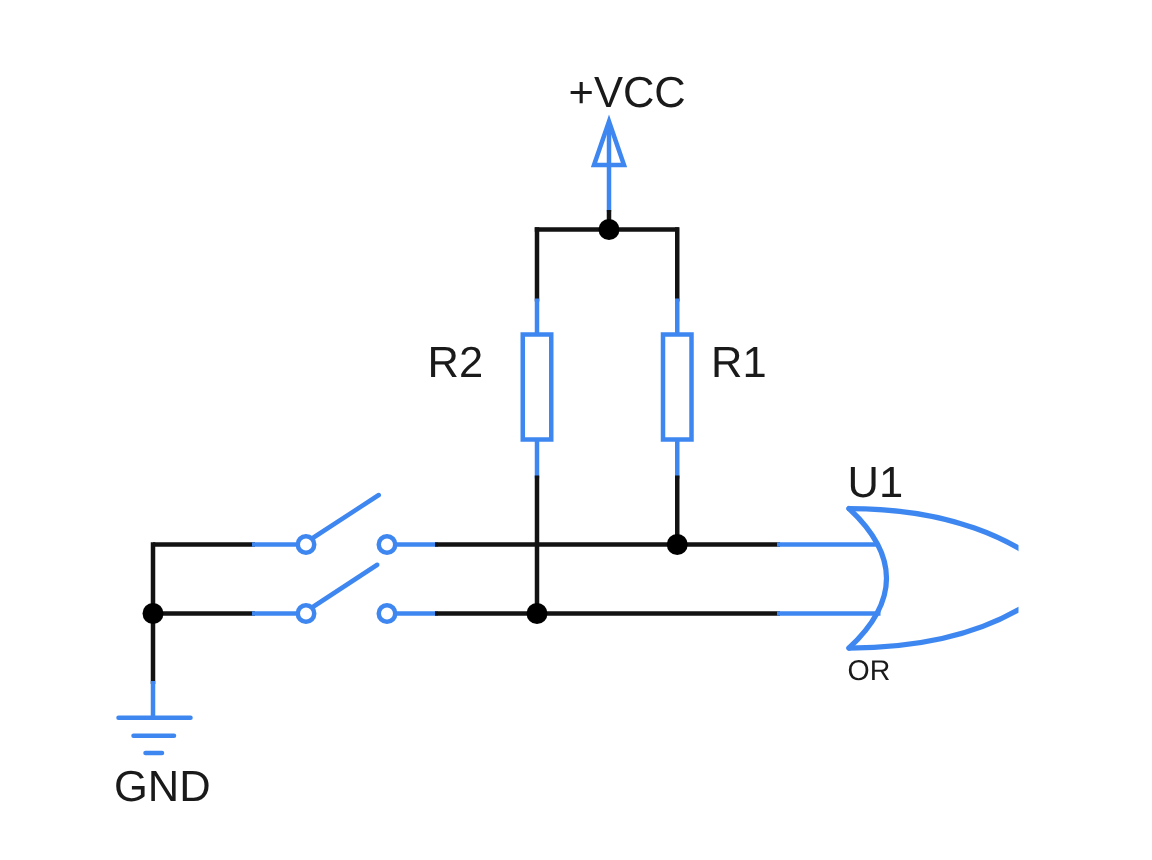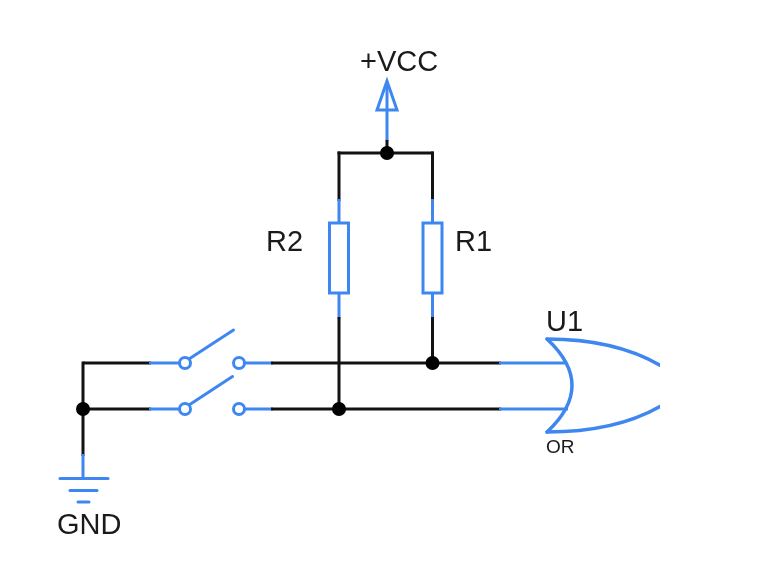--- a/index.html
+++ b/index.html
@@ -3,21 +3,21 @@
 <meta charset="utf-8">
 <style>
   :root{
     --blue:#3E87F0;
     --wire:#121212;
     --dot:#000000;
     --text:#1a1a1a;
     --bg:#ffffff;
   }
   html,body{margin:0;padding:0;background:var(--bg);}
-  .stage{position:relative;width:660px;height:573px;background:var(--bg);overflow:hidden;}
+  .stage{position:relative;width:660px;height:573px;background:var(--bg);overflow:hidden;margin-left:19px;}
   svg{display:block;}
   svg text{font-family:"Liberation Sans", sans-serif;fill:var(--text);}
   .lbl{font-size:29px;}
   .sub{font-size:19px;}
   .b{stroke:var(--blue);stroke-width:3;fill:none;}
   .k{stroke:var(--wire);stroke-width:3;fill:none;}
   .rnd{stroke-linecap:round;}
   .dot{fill:var(--dot);stroke:none;}
   .contact{fill:#ffffff;stroke:var(--blue);stroke-width:3;}
   .gate{stroke:var(--blue);stroke-width:3.5;fill:none;stroke-linejoin:round;stroke-linecap:round;}

